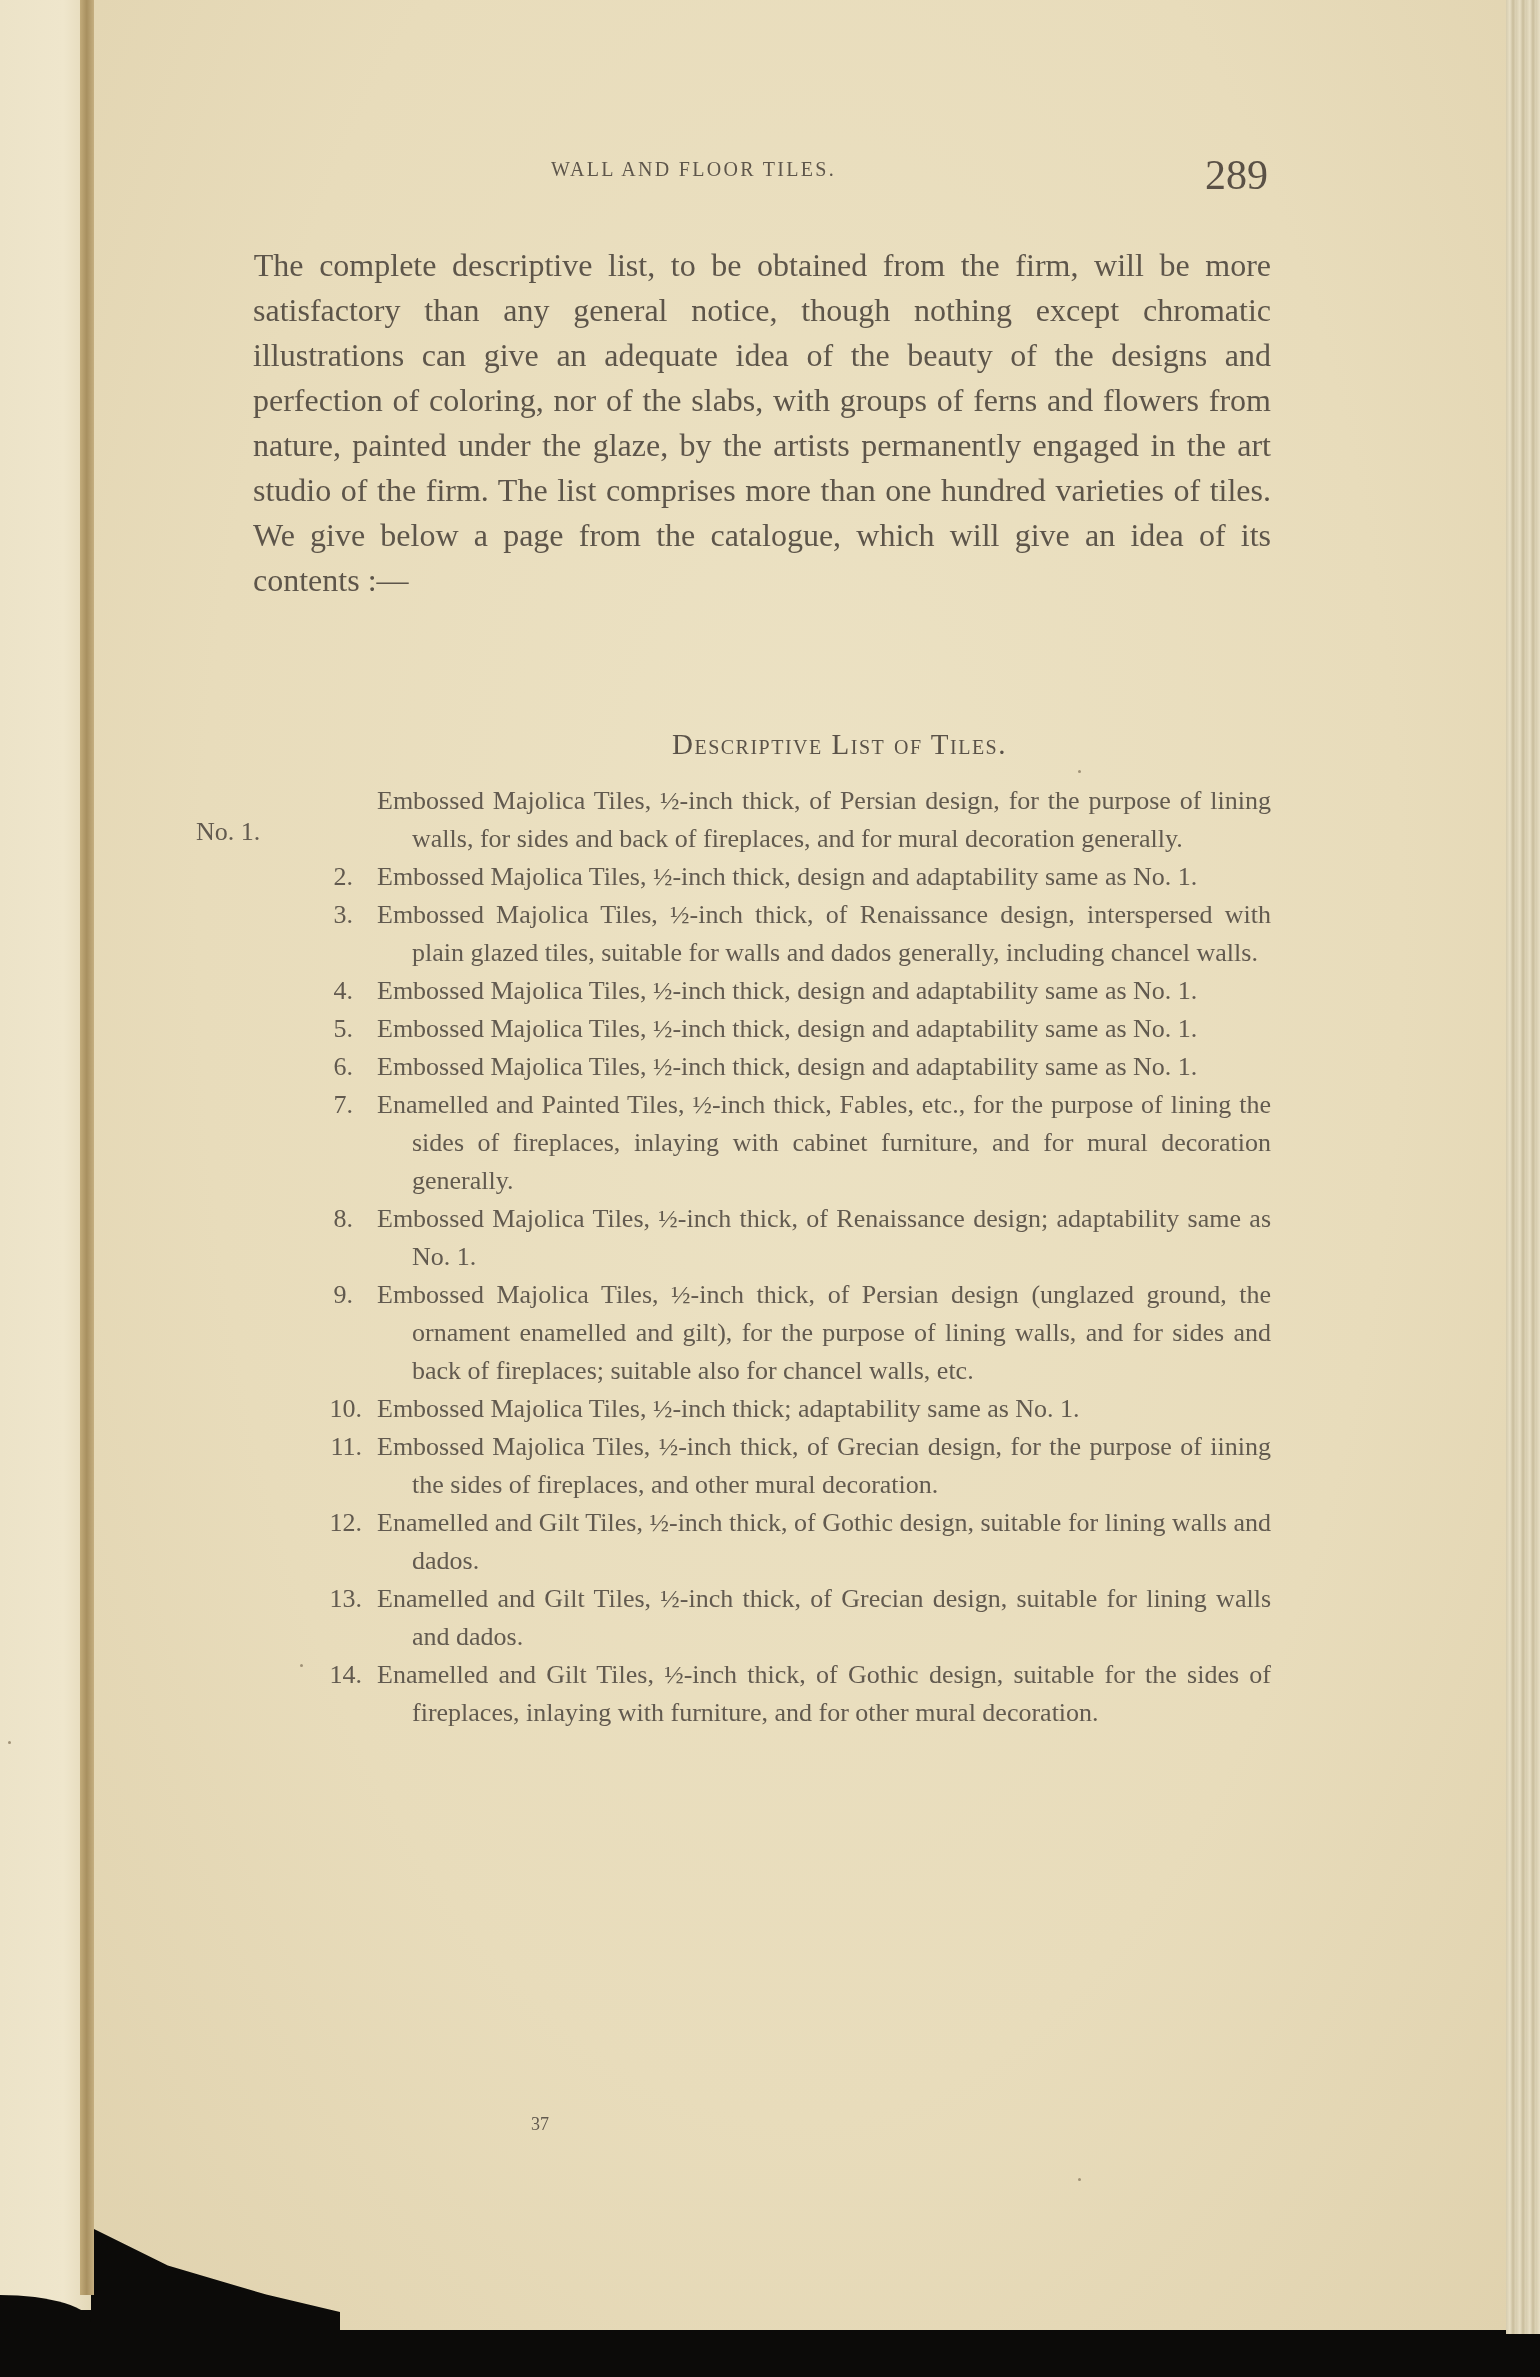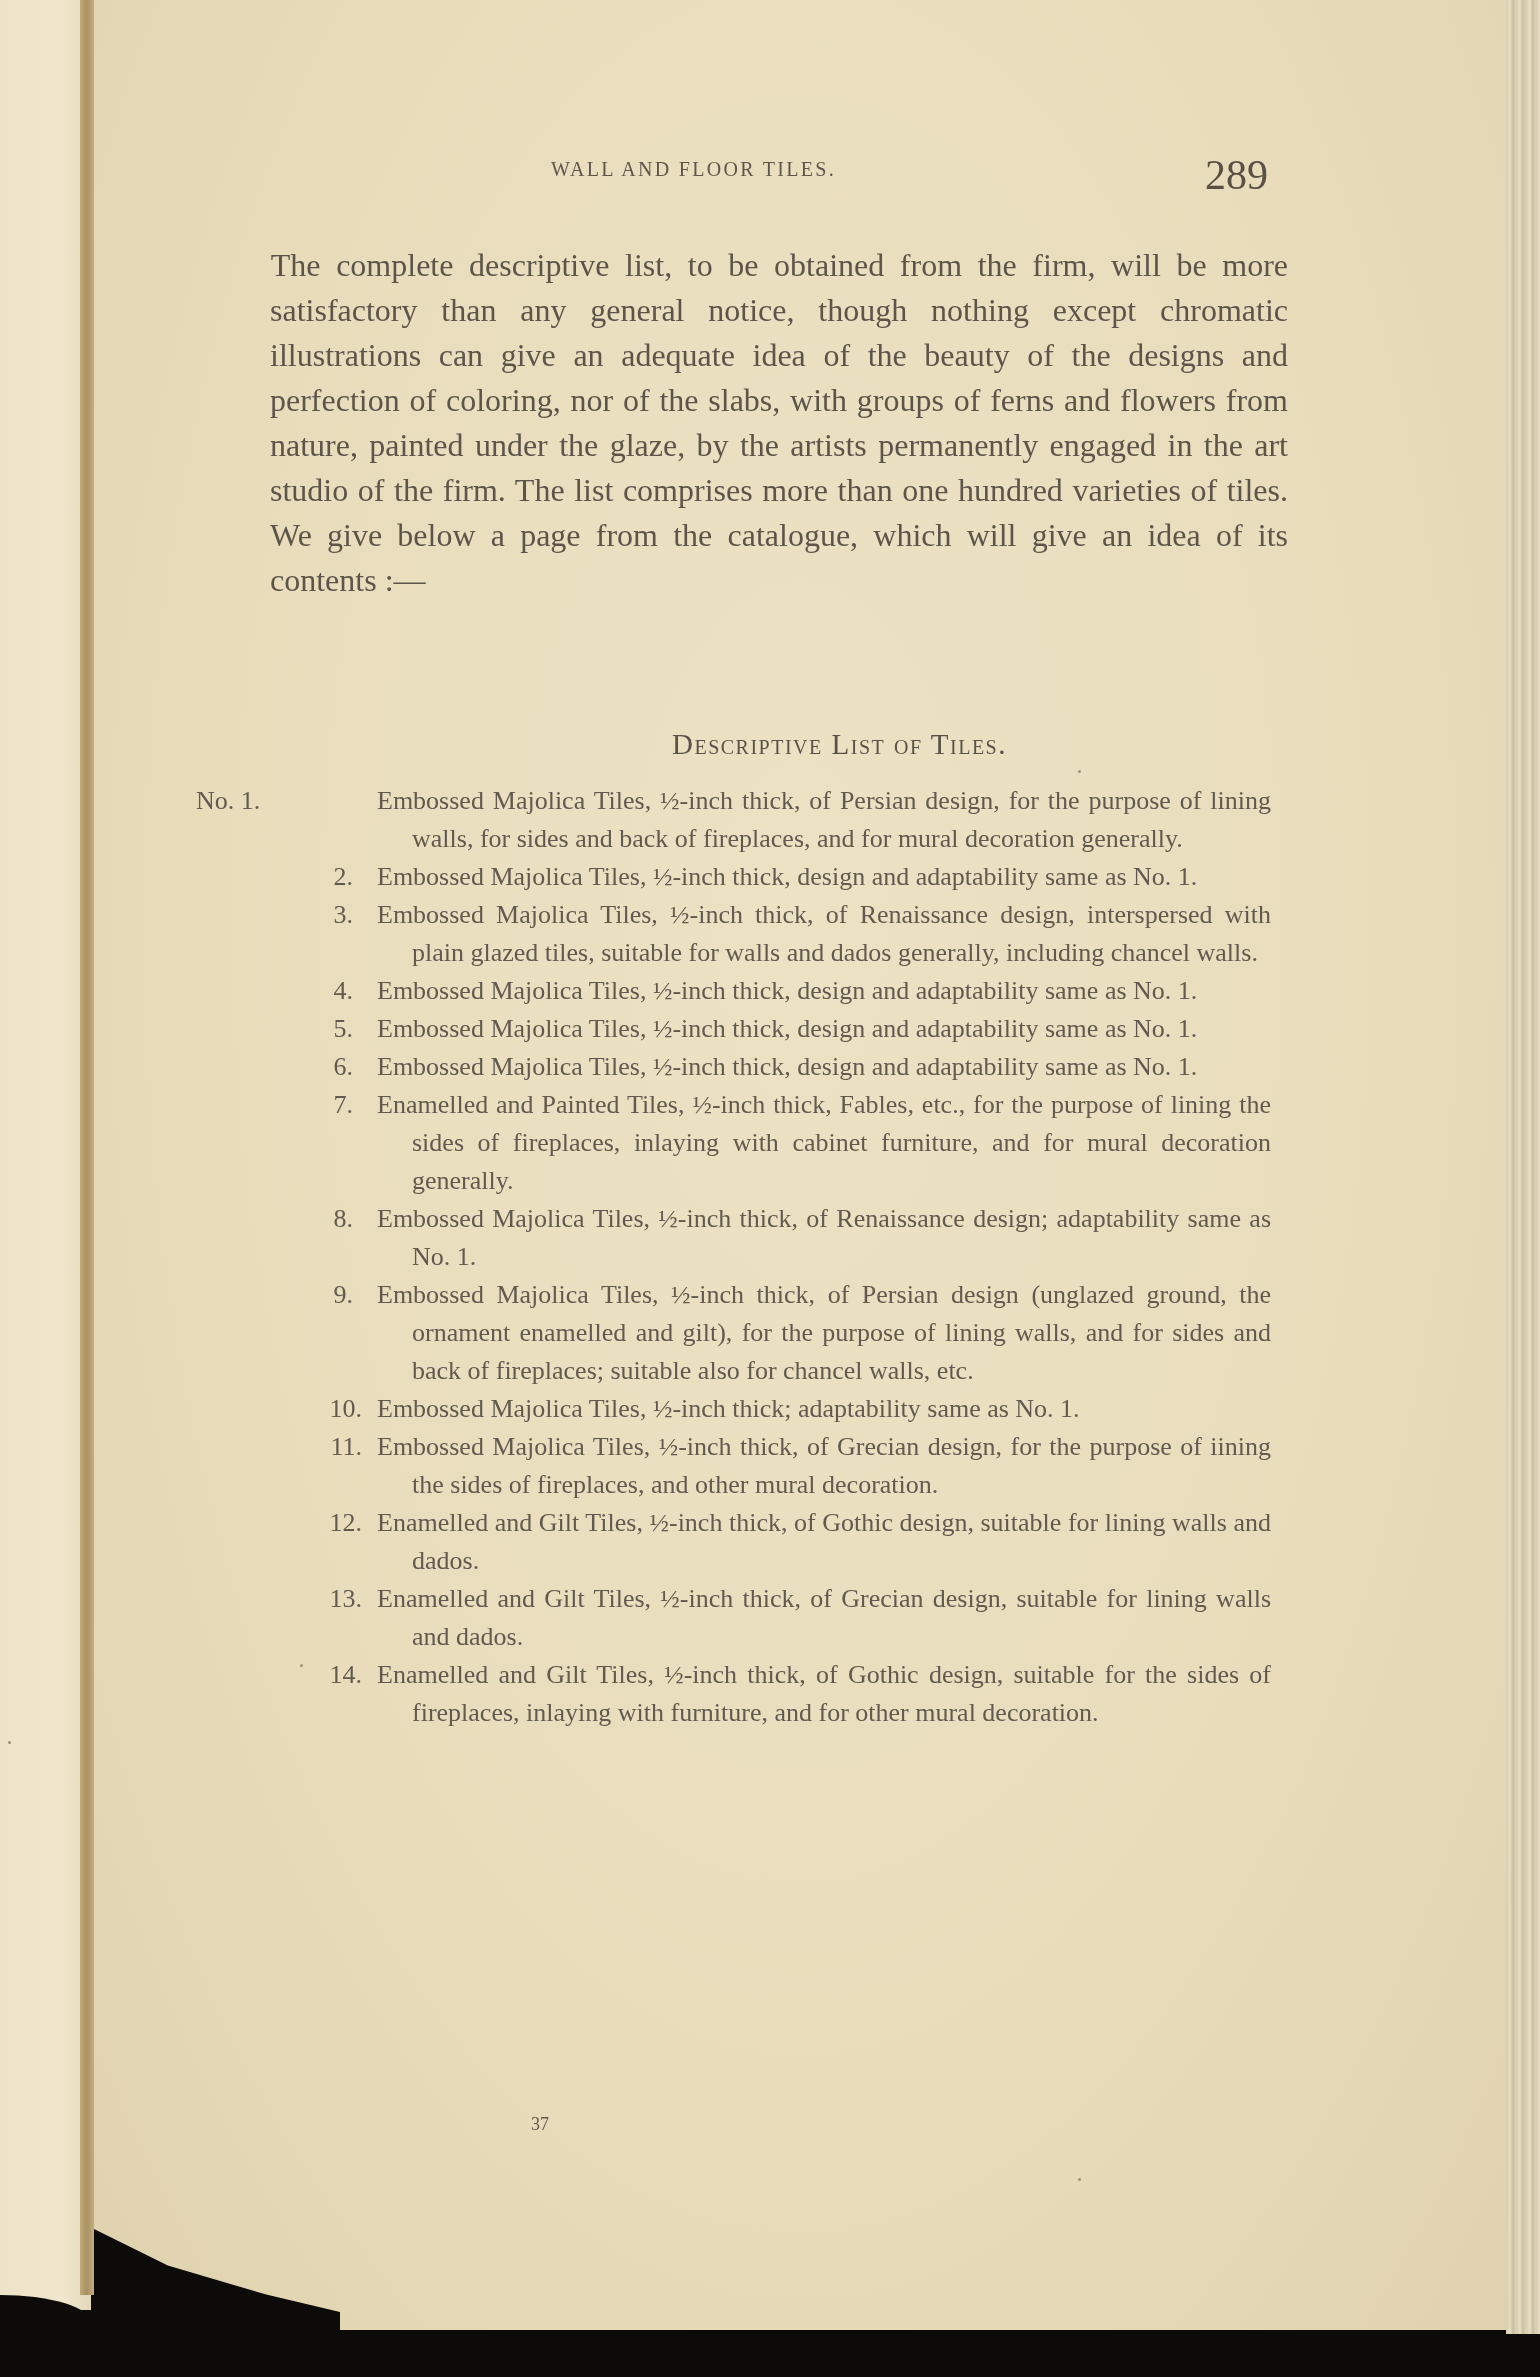--- a/index.html
+++ b/index.html
@@ -43,21 +43,20 @@
     font-size: 20px; letter-spacing: 2.3px; color: #5e564b;
   }
   .page-number {
     position: absolute; top: 151px; left: 1205px;
     font-size: 42px; color: #5a5146;
   }
   .intro {
     position: absolute; left: 253px; top: 243px; width: 1018px;
     font-size: 32px; line-height: 45px; text-align: justify; color: #5d554a;
     text-indent: 0.8px;
-    margin-left: 17px;
   }
   .section-heading {
     position: absolute; top: 728px; left: 0; width: 100%;
     text-align: center; font-size: 29px; color: #5a5248; letter-spacing: 1.5px;
     font-variant: small-caps;
   }
   .section-heading span { margin-left: 139px; }
   .list {
     position: absolute; left: 196px; top: 782px; width: 1075px;
   }
@@ -86,21 +85,21 @@
 <div class="text">
   <div class="running-head">WALL AND FLOOR TILES.</div>
   <div class="page-number">289</div>
 
   <div class="intro">The complete descriptive list, to be obtained from the firm, will be more satisfactory than any general notice, though nothing except chromatic illustrations can give an adequate idea of the beauty of the designs and perfection of coloring, nor of the slabs, with groups of ferns and flowers from nature, painted under the glaze, by the artists permanently engaged in the art studio of the firm.  The list comprises more than one hundred varieties of tiles.  We give below a page from the catalogue, which will give an idea of its contents :—</div>
 
   <div class="section-heading"><span>Descriptive List of Tiles.</span></div>
 
   <div class="list" id="tile-list">
       <div class="item">
-        <span class="num" style="left: 0px; width: auto; text-align: left;">No. 1.</span>
+        <span class="num" style="left: 0px; width: auto; text-align: left; margin-top: 31px;">No. 1.</span>
         <div class="body">Embossed Majolica Tiles, ½-inch thick, of Persian design, for the purpose of lining walls, for sides and back of fireplaces, and for mural decoration generally.</div>
       </div>
       <div class="item">
         <span class="num" style="width: 157px;">2.</span>
         <div class="body">Embossed Majolica Tiles, ½-inch thick, design and adaptability same as No. 1.</div>
       </div>
       <div class="item">
         <span class="num" style="width: 157px;">3.</span>
         <div class="body">Embossed Majolica Tiles, ½-inch thick, of Renaissance design, interspersed with plain glazed tiles, suitable for walls and dados generally, including chancel walls.</div>
       </div>

